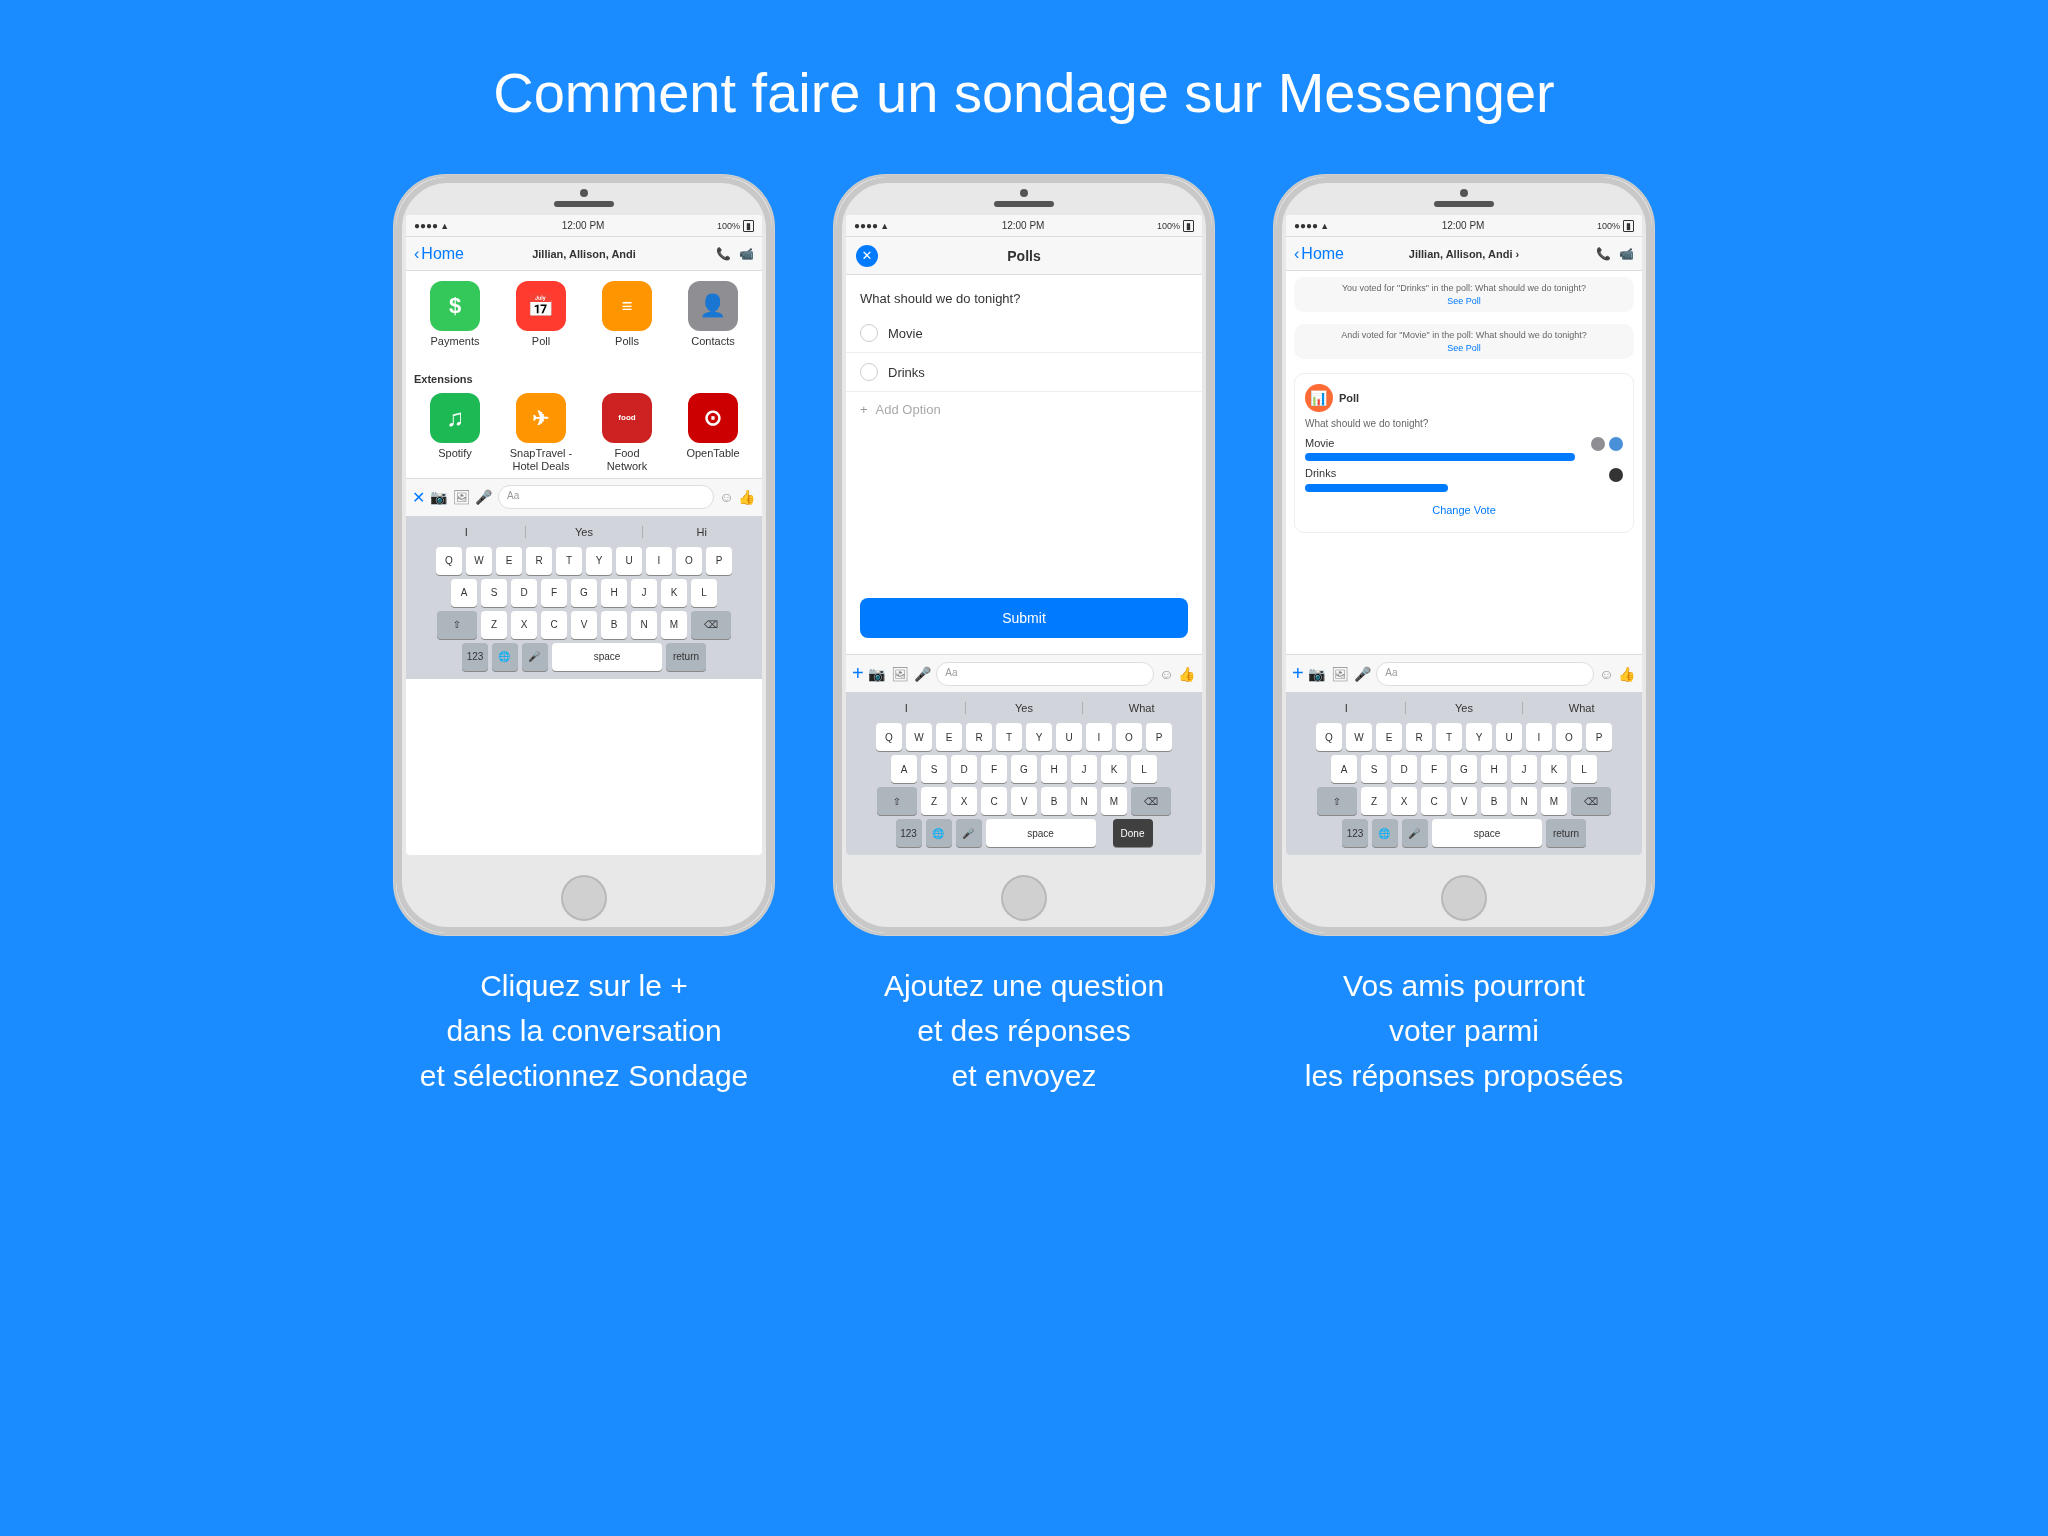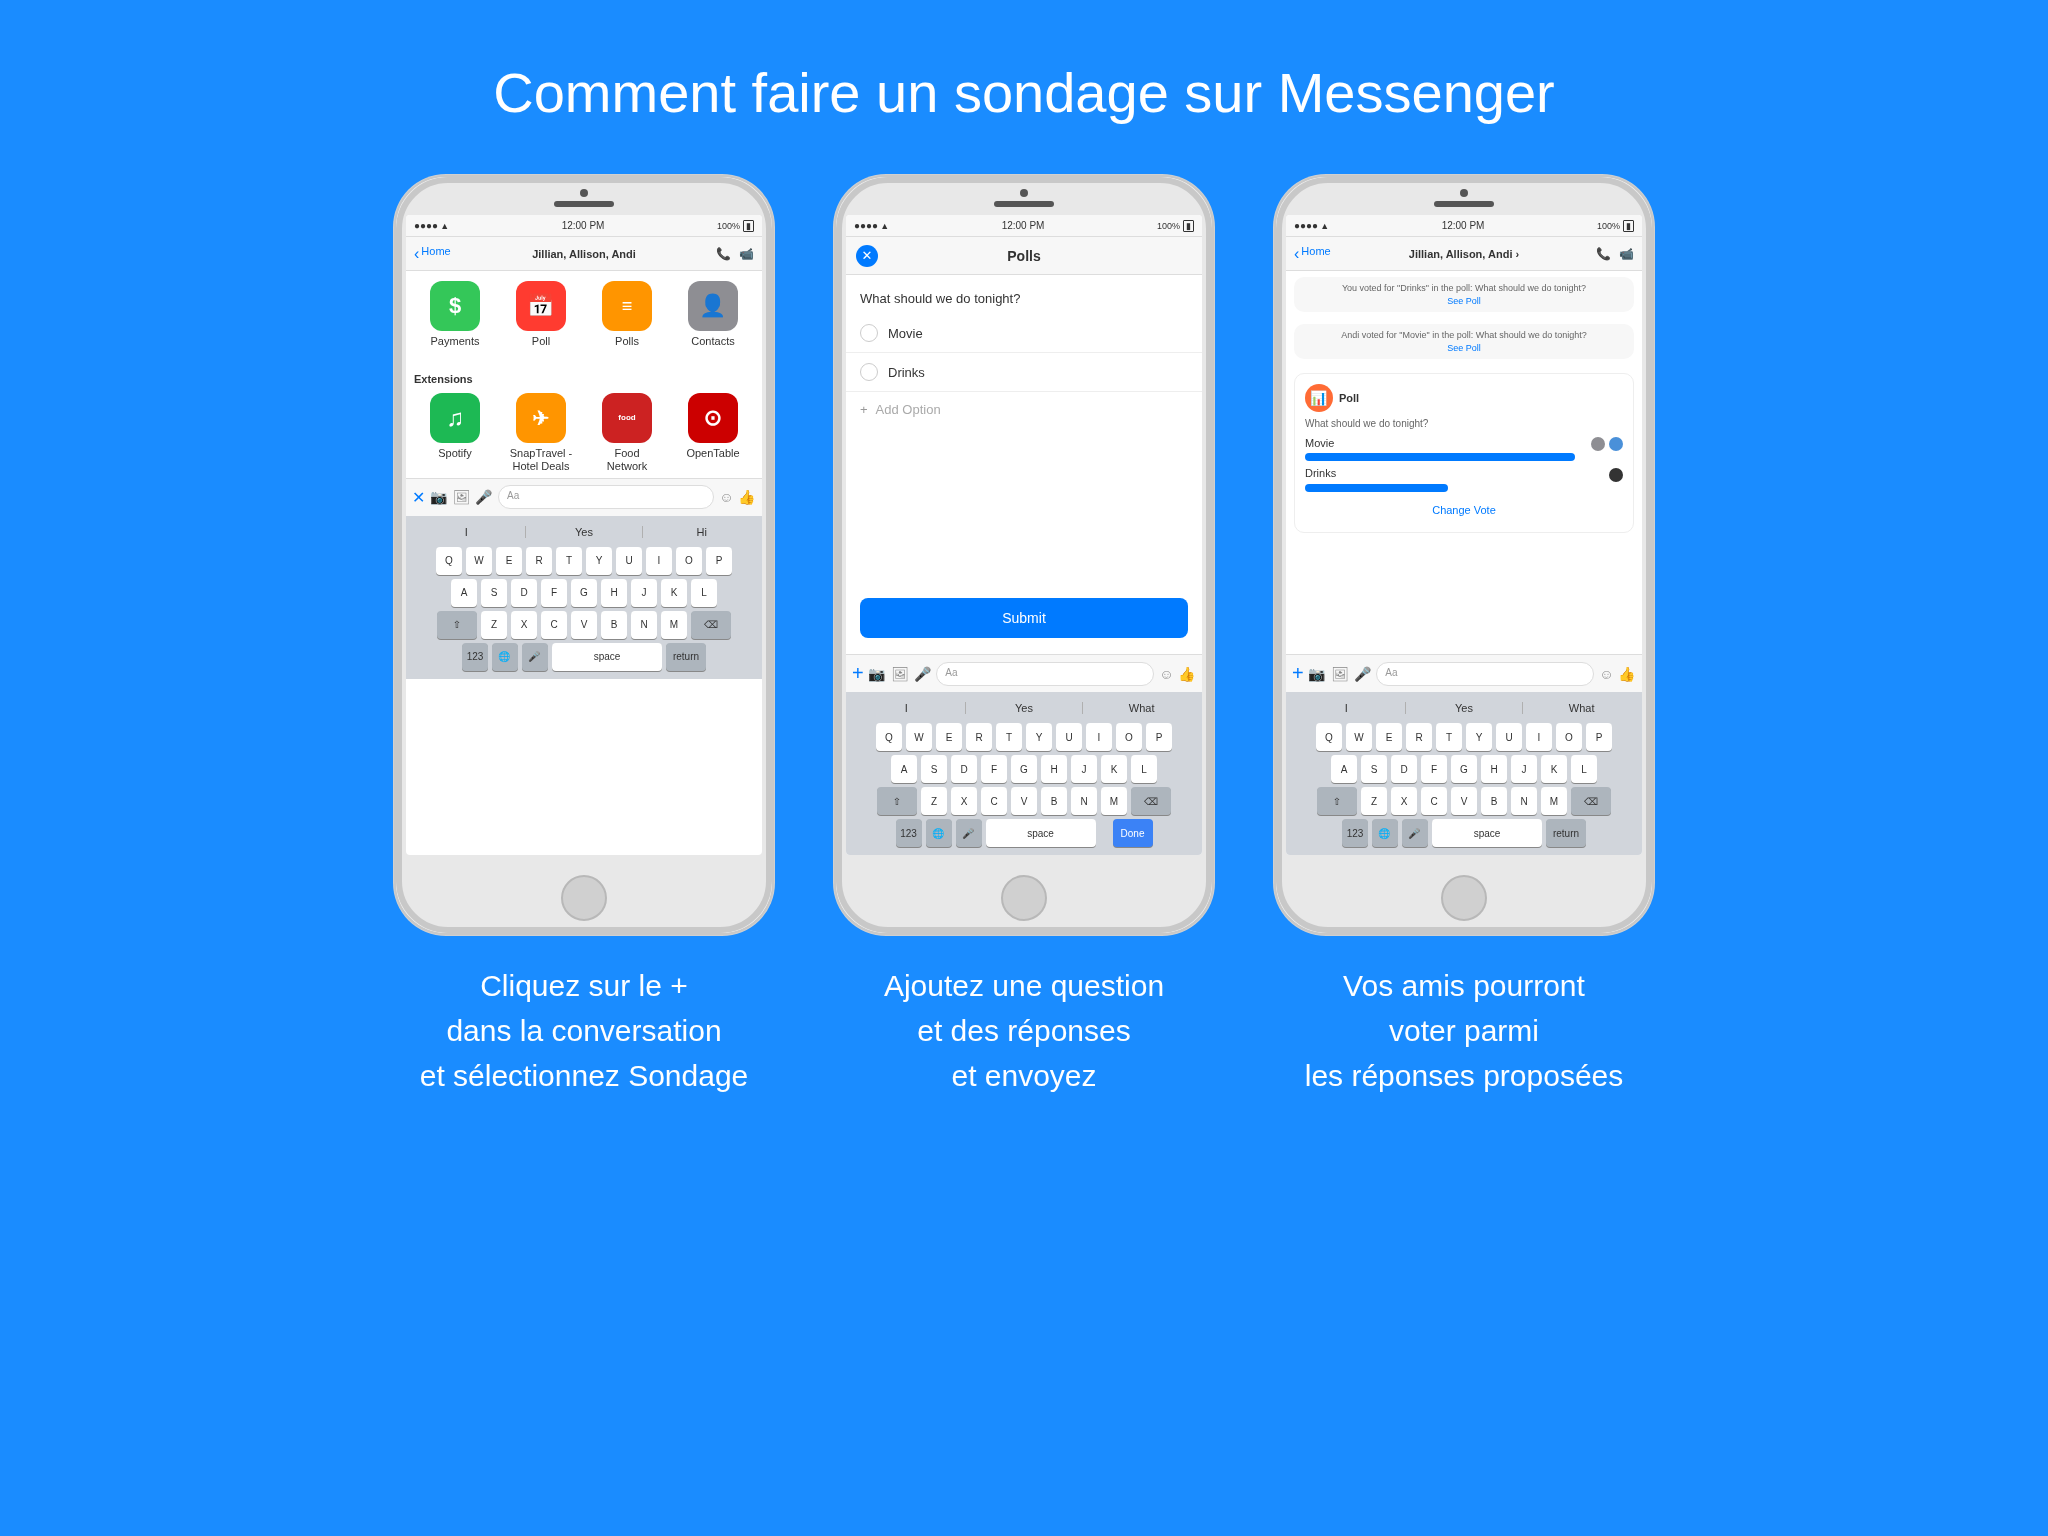--- a/index.html
+++ b/index.html
@@ -136,21 +136,21 @@
       border-bottom: 0.5px solid #ddd;
       display: flex;
       align-items: center;
       padding: 4px 8px;
       height: 34px;
       position: relative;
     }
 
     .nav-back {
       color: #007aff;
-      font-size: 11px;
+      font-size: 16px;
       display: flex;
       align-items: flex-start;
       gap: 2px;
     }
 
     .nav-back::before {
       content: '‹';
       font-size: 16px;
     }
 
@@ -316,21 +316,21 @@
       box-shadow: 0 1px 0 #888;
     }
 
     .key.dark {
       background: #adb5bd;
       color: #333;
     }
 
     .key.wide { min-width: 40px; }
     .key.space { min-width: 110px; }
-    .key.done-blue { background: #3b82f6; color: white; margin-left: 13px; }
+    .key.done-blue { background: #404040; color: white; margin-left: 13px; }
 
     .polls-header {
       background: #f7f7f7;
       border-bottom: 0.5px solid #ddd;
       display: flex;
       align-items: center;
       padding: 6px 10px;
       height: 38px;
       position: relative;
     }

